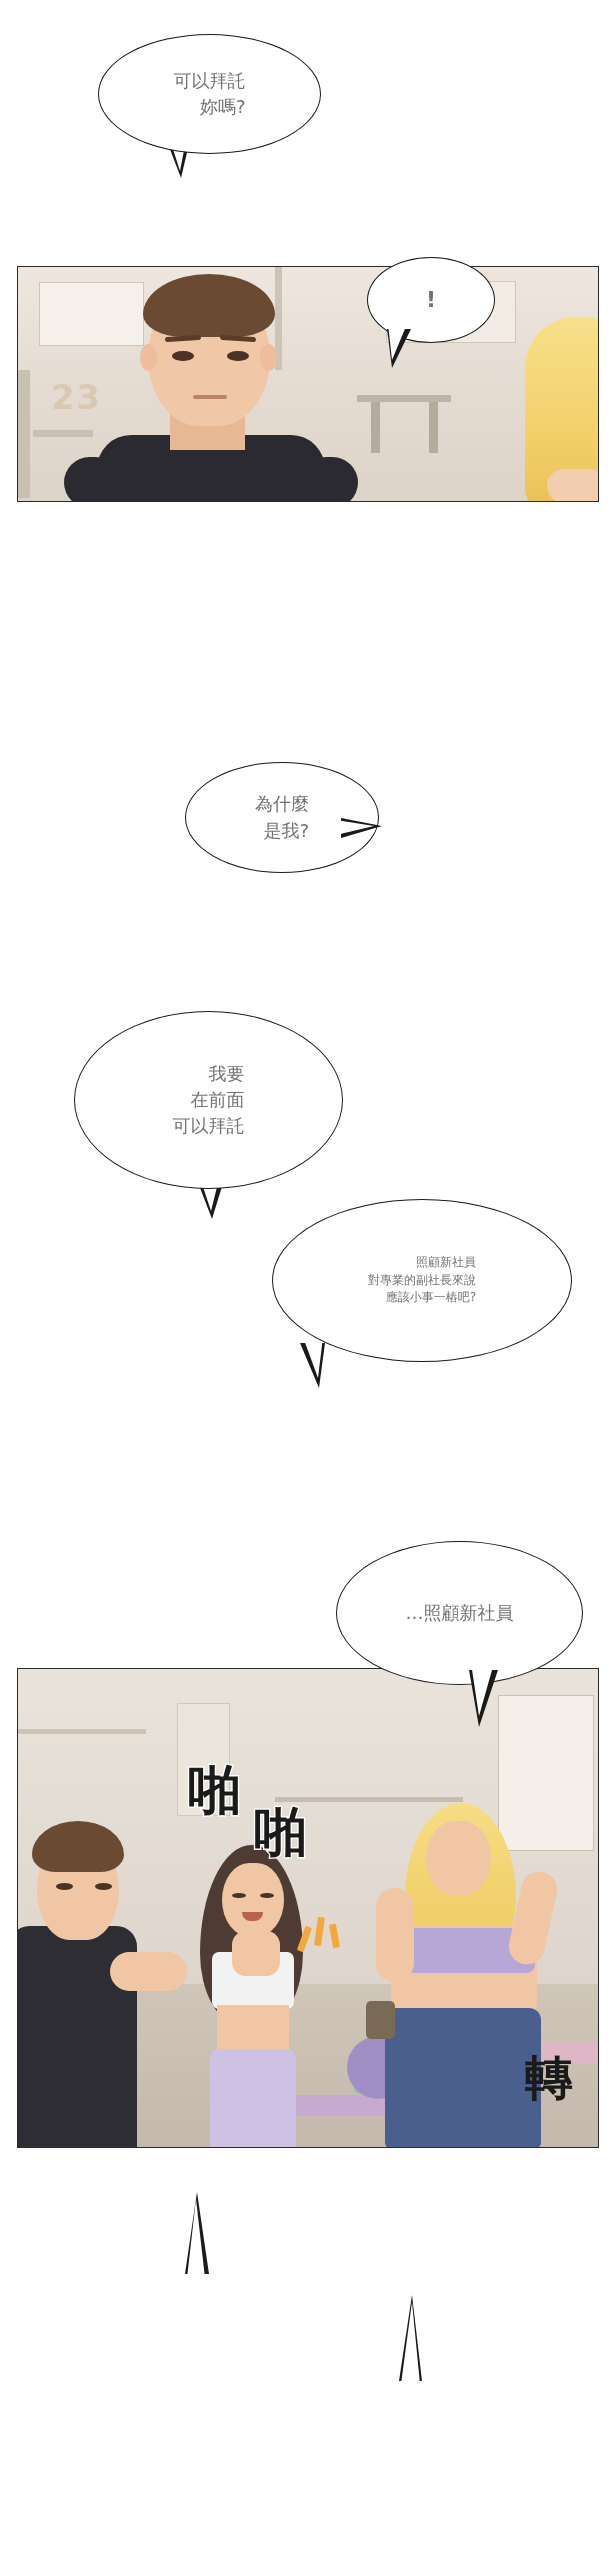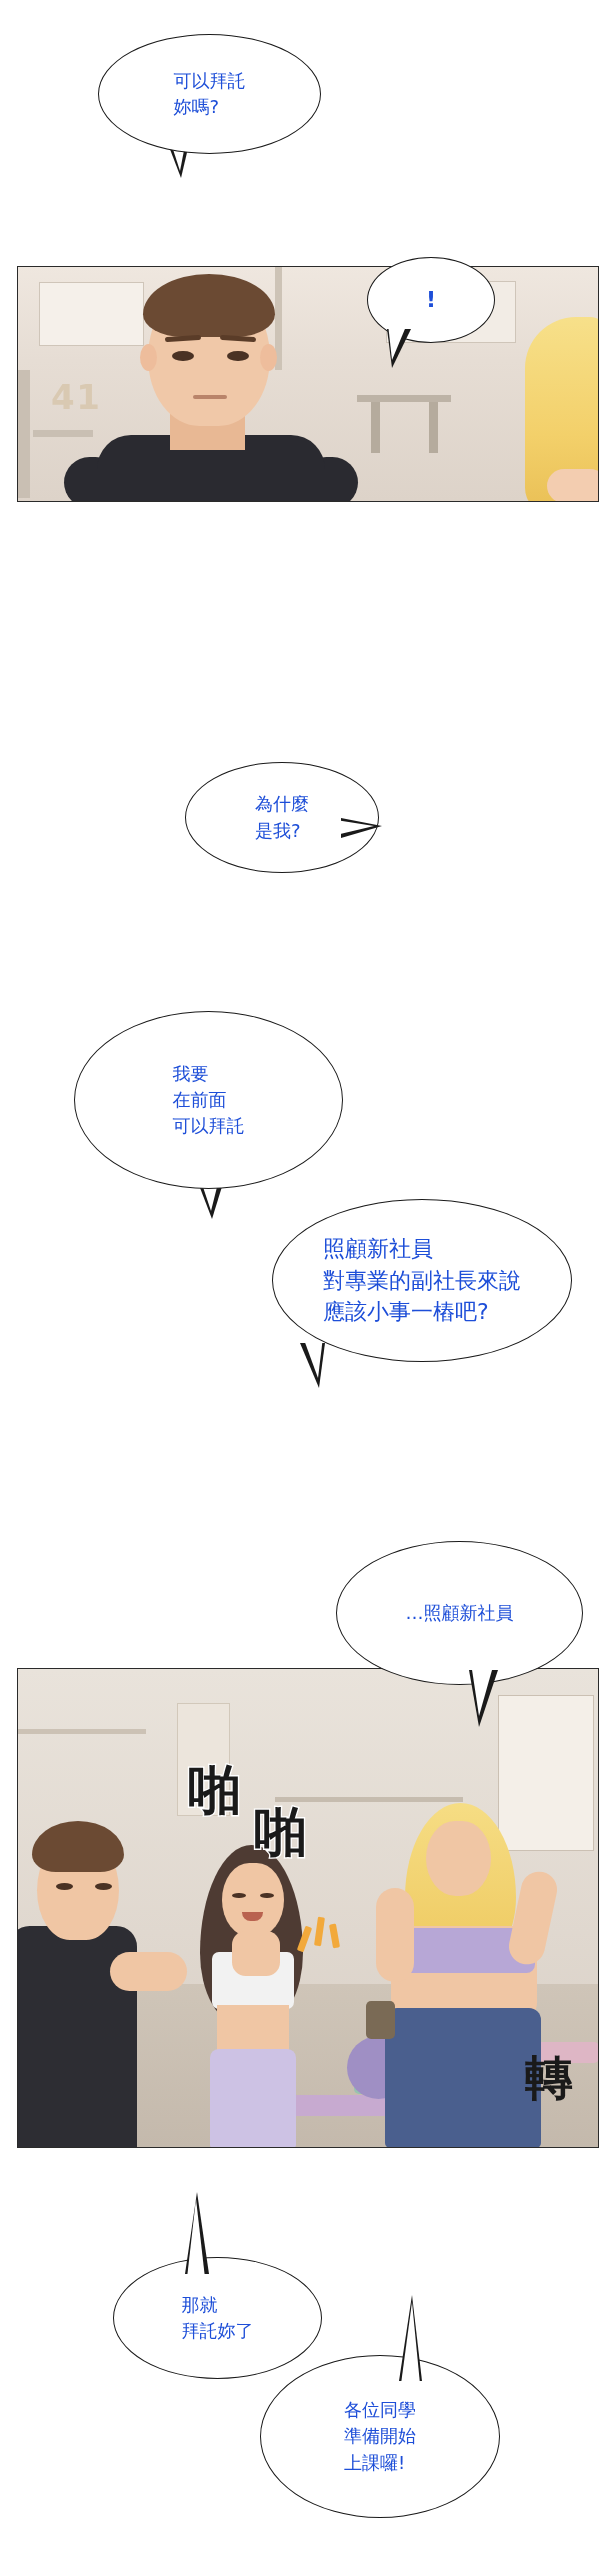--- a/index.html
+++ b/index.html
@@ -32,23 +32,23 @@
 
   
   .bubble {
     position: absolute;
     background: #ffffff;
     border: 1.7px solid #1a1a1a;
     border-radius: 50% / 50%;
     display: flex;
     align-items: center;
     justify-content: center;
-    text-align: left;
+    text-align: right;
     box-sizing: border-box;
-    color: #1d4ed8;
+    color: #737373;
     line-height: 1.45;
     z-index: 20;
   }
   .bubble .txt {
     white-space: pre-line;
     padding: 0 8.6px;
   }
   .tail {
     position: absolute;
     width: 0;
@@ -159,21 +159,21 @@
   <div class="tail" style="left:168px; top:144px;">
     <div class="outer" style="border-left:13.7px solid transparent;border-right:8.6px solid transparent;border-top:34px solid #1a1a1a;"></div>
     <div class="inner" style="left:1.7px; top:-4.3px; border-left:10.3px solid transparent;border-right:6.9px solid transparent;border-top:31px solid #ffffff;"></div>
   </div>
 
   <div class="panel" id="panel1">
     <div id="panel1-bg"></div>
 
     <div class="gym-win" style="left:20.6px; top:15.4px; width:103px; height:62px;"></div>
     <div class="gym-win" style="left:368px; top:13.7px; width:128px; height:60px; background:#f2ece5;"></div>
-    <div class="gym-num" style="left:33px; top:110px; font-size:34px;">41</div>
+    <div class="gym-num" style="left:33px; top:110px; font-size:34px;">23</div>
     <div class="gym-rack" style="left:0px; top:103px; width:12px; height:128px;"></div>
     <div class="gym-rack" style="left:15.4px; top:163px; width:60px; height:6.9px;"></div>
     <div class="gym-rack" style="left:339px; top:128px; width:94px; height:6.9px; background:#bdb3a6;"></div>
     <div class="gym-rack" style="left:353px; top:135px; width:8.6px; height:51px; background:#b5ab9d;"></div>
     <div class="gym-rack" style="left:411px; top:135px; width:8.6px; height:51px; background:#b5ab9d;"></div>
     <div class="gym-rack" style="left:257px; top:0px; width:6.9px; height:103px; background:#cdc3b6;"></div>
 
     <div class="blonde" style="right:-8.6px; top:50px; width:82px; height:197px;"></div>
     <div class="blonde-skin" style="right:-8.6px; top:202px; width:60px; height:34px;"></div>
 
@@ -212,21 +212,21 @@
   <div class="bubble" id="bubble4" style="left:74px; top:1011px; width:269px; height:178px; font-size:18px;">
     <span class="txt">我要
 在前面
 可以拜託</span>
   </div>
   <div class="tail" style="left:197px; top:1180px;">
     <div class="outer" style="border-left:15.4px solid transparent;border-right:12px solid transparent;border-top:39px solid #1a1a1a;"></div>
     <div class="inner" style="left:1.7px; top:-5.1px; border-left:12px solid transparent;border-right:9.4px solid transparent;border-top:36px solid #ffffff;"></div>
   </div>
 
-  <div class="bubble" id="bubble5" style="left:272px; top:1199px; width:300px; height:163px; font-size:22px;">
+  <div class="bubble" id="bubble5" style="left:272px; top:1199px; width:300px; height:163px; font-size:12px;">
     <span class="txt">照顧新社員
 對專業的副社長來說
 應該小事一樁吧?</span>
   </div>
   <div class="tail" style="left:300px; top:1343px;">
     <div class="outer" style="border-left:19px solid transparent;border-right:6.9px solid transparent;border-top:45px solid #1a1a1a;"></div>
     <div class="inner" style="left:2.6px; top:-6px; border-left:15.4px solid transparent;border-right:5.1px solid transparent;border-top:41px solid #ffffff;"></div>
   </div>
 
   <div class="bubble" id="bubble6" style="left:336px; top:1541px; width:247px; height:144px; font-size:18px;">
@@ -279,33 +279,24 @@
     <div class="p2-skin" style="left:358px; top:219px; width:38px; height:94px; border-radius:19px;"></div>
     <div class="p2-skin" style="left:497px; top:202px; width:36px; height:94px; border-radius:19px; transform:rotate(12deg);"></div>
     <div class="pants-blue" style="left:367px; top:339px; width:156px; height:140px;"></div>
     <div style="position:absolute; left:348px; top:332px; width:29px; height:38px; background:#7a6a55; border-radius:5.1px;"></div>
 
     <div class="sfx" style="left:170px; top:86px; font-size:53px;">啪</div>
     <div class="sfx" style="left:236px; top:128px; font-size:53px;">啪</div>
     <div class="sfx2" style="left:507px; top:377px; font-size:48px;">轉</div>
   </div>
 
-  <div class="bubble" id="bubble7" style="left:113px; top:2257px; width:209px; height:122px; font-size:18px;">
-    <span class="txt">那就
-拜託妳了</span>
-  </div>
   <div class="tail" style="left:185px; top:2192px; z-index:25;">
     <div class="outer" style="border-left:12px solid transparent;border-right:12px solid transparent;border-bottom:82px solid #1a1a1a;"></div>
     <div class="inner" style="left:1.7px; top:6.9px; border-left:9.4px solid transparent;border-right:9.4px solid transparent;border-bottom:79px solid #ffffff;"></div>
   </div>
 
-  <div class="bubble" id="bubble8" style="left:260px; top:2355px; width:240px; height:163px; font-size:18px;">
-    <span class="txt">各位同學
-準備開始
-上課囉!</span>
-  </div>
   <div class="tail" style="left:399px; top:2295px; z-index:25;">
     <div class="outer" style="border-left:13.7px solid transparent;border-right:10.3px solid transparent;border-bottom:86px solid #1a1a1a;"></div>
     <div class="inner" style="left:1.7px; top:6.9px; border-left:11px solid transparent;border-right:8.6px solid transparent;border-bottom:82px solid #ffffff;"></div>
   </div>
 
 </div>
 
 
 </body></html>

